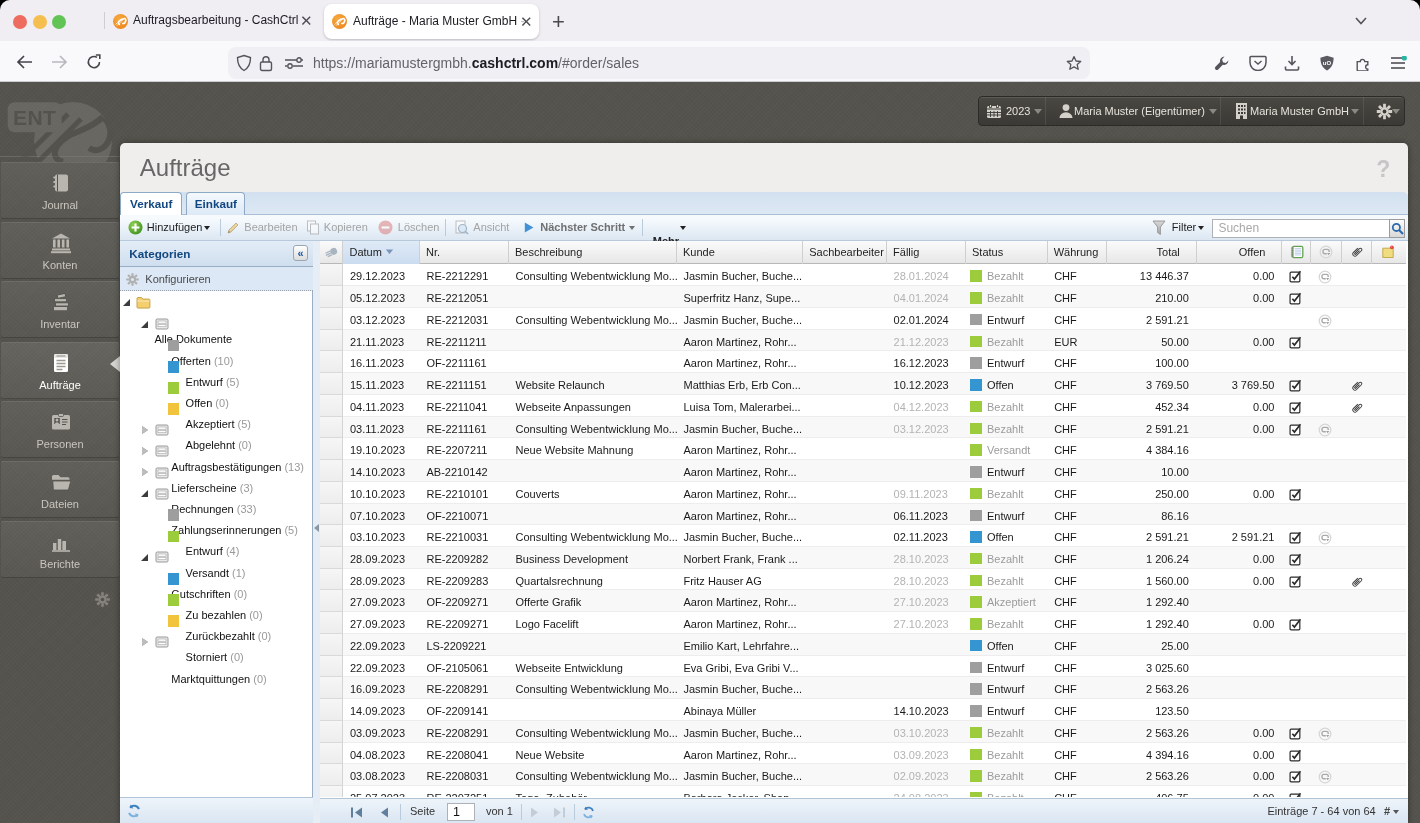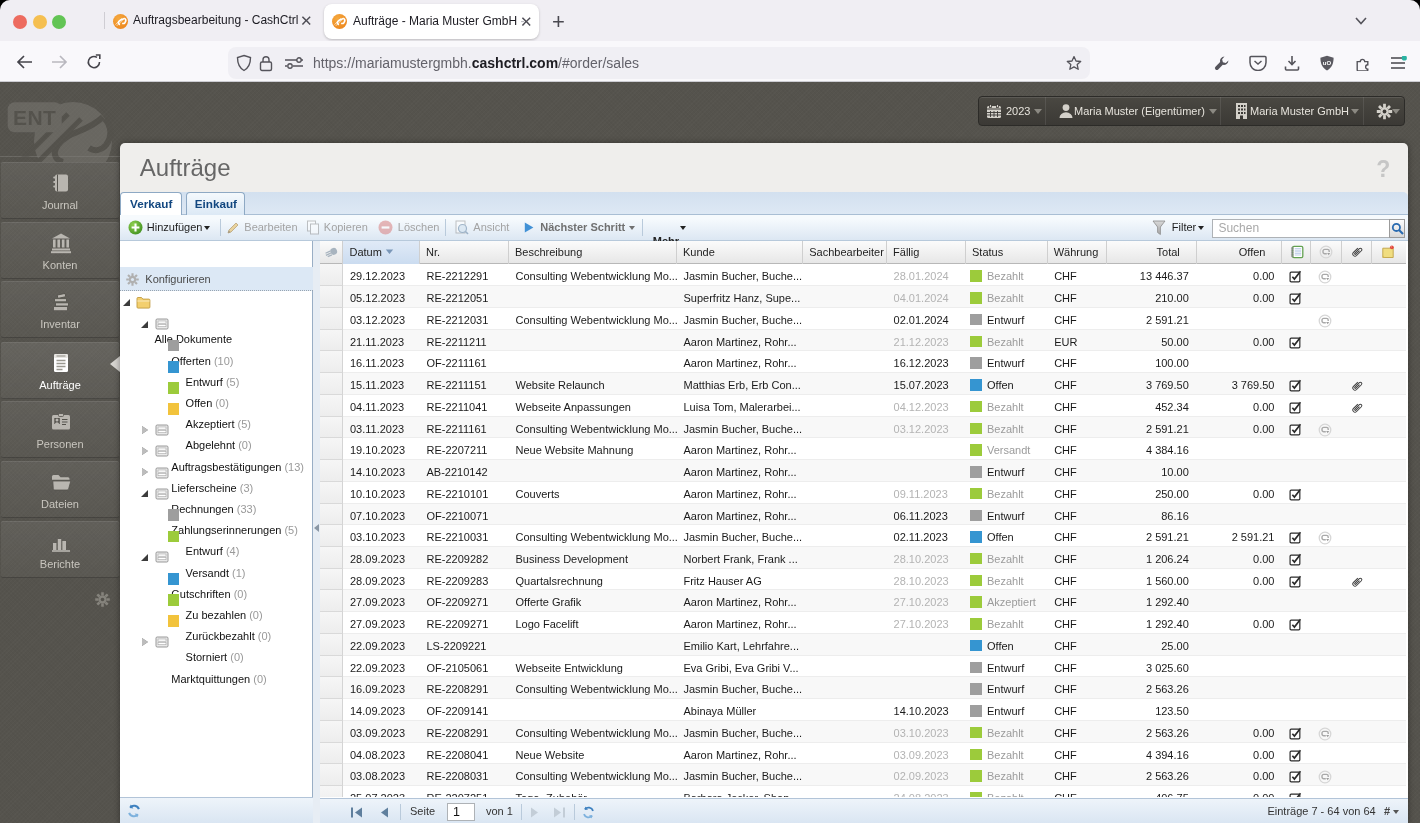--- a/index.html
+++ b/index.html
@@ -451,20 +451,24 @@
   </div>
   <div id="searchbox" class="abs">Suchen</div>
   <div id="searchbtn" class="abs">
           <svg width="13" height="13" viewBox="0 0 13 13" style="position:absolute;left:1px;top:2px">
             <circle cx="5.4" cy="5.4" r="3.6" fill="none" stroke="#2a6bb0" stroke-width="1.8"></circle>
             <path d="M8 8 L12 12" stroke="#2a6bb0" stroke-width="2.2"></path>
           </svg>
         </div>
 
 <div id="tree" class="abs">
+<div id="treehd" class="abs">
+            <div class="t">Kategorien</div>
+            <div id="collbtn" class="abs">«</div>
+          </div>
 <div id="konf" class="abs">
             <svg style="position:absolute;left:5px;top:5px" width="15" height="15" viewBox="0 0 17 17">
               <g fill="#b0b0b0">
                 <circle cx="8.5" cy="8.5" r="4.2"></circle>
                 <g stroke="#b0b0b0" stroke-width="2.4">
                   <path d="M8.5 1.4 v3 M8.5 12.6 v3 M1.4 8.5 h3 M12.6 8.5 h3"></path>
                   <path d="M3.4 3.4 l2.1 2.1 M11.5 11.5 l2.1 2.1 M13.6 3.4 l-2.1 2.1 M5.5 11.5 l-2.1 2.1"></path>
                 </g>
                 <circle cx="8.5" cy="8.5" r="1.8" fill="#dce8f5"></circle>
               </g>
@@ -719,21 +723,21 @@
               <div class="gc" style="left:646px;width:81.70000000000005px"><span class="stsq" style="background:#9e9e9e"></span>Entwurf</div>
               <div class="gc" style="left:727.7px;width:59.09999999999991px">CHF</div>
               <div class="gc r" style="left:786.8px;width:90.0px">100.00</div>
             </div>
 <div class="gr odd" style="top:108.65px">
               <div class="gut"></div>
               <div class="gc" style="left:23.5px;width:76.5px">15.11.2023</div>
               <div class="gc" style="left:100px;width:89px">RE-2211151</div>
               <div class="gc" style="left:189px;width:168px">Website Relaunch</div>
               <div class="gc" style="left:357px;width:126.30000000000001px">Matthias Erb, Erb Con...</div>
-              <div class="gc" style="left:567.1px;width:78.89999999999998px">15.07.2023</div>
+              <div class="gc" style="left:567.1px;width:78.89999999999998px">10.12.2023</div>
               <div class="gc" style="left:646px;width:81.70000000000005px"><span class="stsq" style="background:#3595d1"></span>Offen</div>
               <div class="gc" style="left:727.7px;width:59.09999999999991px">CHF</div>
               <div class="gc r" style="left:786.8px;width:90.0px">3 769.50</div>
               <div class="gc r" style="left:876.8px;width:85.70000000000005px">3 769.50</div>
               <svg class="cic" style="left:969.0px" width="13" height="13" viewBox="0 0 12 12">
                 <use href="#chk"></use>
               </svg>
               <svg class="cic" style="left:1030px" width="14" height="14" viewBox="0 0 14 14">
                 <use href="#clip"></use>
               </svg>

